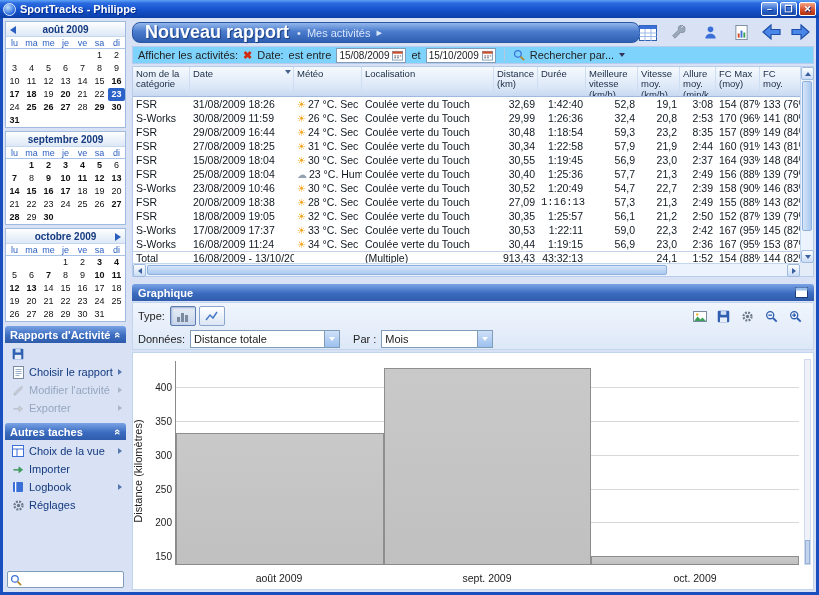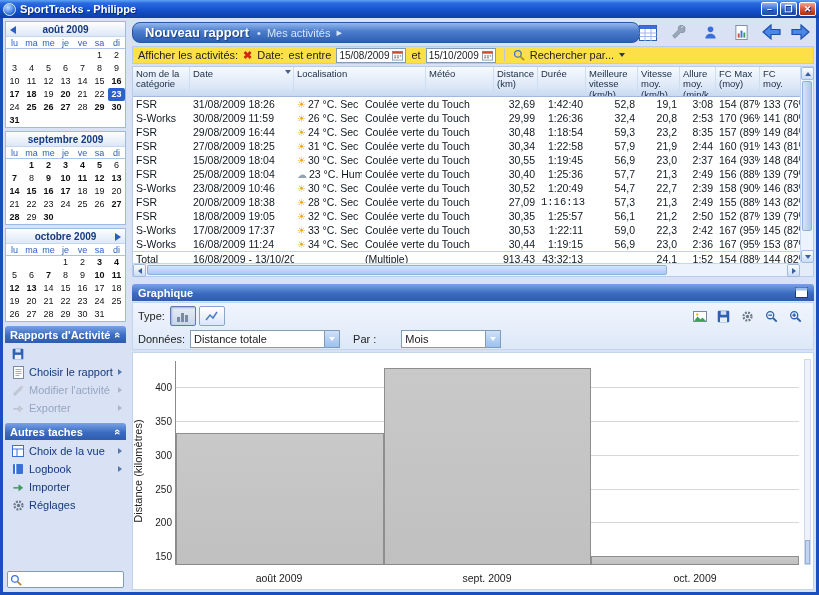--- a/index.html
+++ b/index.html
@@ -52,46 +52,46 @@
   .side-search { position:absolute; bottom:4px; left:4px; width:117px; height:17px; background:#fff;
     border:1px solid #7f9db9; border-radius:2px; display:flex; align-items:center; padding:0 2px; gap:2px; }
   .side-search input { border:none; outline:none; width:90px; font-size:10px; font-family:"Liberation Sans",sans-serif; }
 
   
   .main { position:absolute; left:126px; top:0; right:0; bottom:0; }
 
   .report-header { position:absolute; top:4px; left:3px; width:508px; height:21px; border-radius:8px;
     background:linear-gradient(180deg,#93b7ec,#4a7bcc 45%,#2e5fb2); border:1px solid #2a57a4;
     display:flex; align-items:center; padding:0 12px; color:#fff; }
-  .report-title { font-weight:bold; font-size:13px; text-shadow:1px 1px 1px #1a3f80; }
+  .report-title { font-weight:bold; font-size:18px; text-shadow:1px 1px 1px #1a3f80; }
   .report-sub { font-size:11px; color:#d8e6fb; margin-left:8px; display:flex; gap:6px; align-items:center; }
 
   .top-toolbar { position:absolute; top:5px; right:64px; display:flex; gap:9px; align-items:center; }
   .tool-btn { width:22px; height:19px; display:flex; align-items:center; justify-content:center; cursor:pointer; }
   .nav-arrows { position:absolute; top:4px; right:4px; display:flex; gap:4px; }
   .nav-arrows .tool-btn { width:24px; }
 
-  .filter-bar { position:absolute; top:28px; left:3px; right:2px; height:18px; background:#fde047;
+  .filter-bar { position:absolute; top:28px; left:3px; right:2px; height:18px; background:#7dd3fc;
     border:1px solid #b7cced; display:flex; align-items:center; font-size:11px; gap:5px; padding:0 5px; color:#222; }
   .clear-x { color:#d02a10; font-weight:bold; font-size:11px; cursor:pointer; }
   .date-box { border:1px solid #7f9db9; height:15px; display:flex; align-items:center; padding:0 2px; gap:3px; font-size:10px; background:#fff; }
   .vsep { width:1px; height:12px; background:#b9c7dd; margin:0 3px; }
   .dd-arrow { width:0; height:0; border-left:3px solid transparent; border-right:3px solid transparent; border-top:4px solid #335; }
 
   
   .table { position:absolute; top:48px; left:3px; right:2px; height:211px; background:#fff; border:1px solid #b7cced; }
   .t-header { display:flex; height:30px;
     background:linear-gradient(180deg,#f6fafe,#dbe7f7 70%,#c8d9f0); border-bottom:1px solid #9ebbdf;
     font-size:9.5px; color:#1a2a44; }
   .t-col { position:relative; flex:none; border-right:1px solid #cdddf2; padding:2px 3px; overflow:hidden; line-height:1.08; }
   .t-col .sort { position:absolute; right:2px; top:3px; width:0; height:0;
     border-left:3px solid transparent; border-right:3px solid transparent; border-top:4px solid #44618c; }
   .t-body { overflow:hidden; }
   .t-row { display:flex; height:14px; align-items:center; font-size:10.5px; color:#101820; }
-  .t-row.total { border-top:1px solid #c2d2e8; }
+  .t-row.total { border-top:1px solid #c2d2e8;align-items:flex-end; }
   .t-cell { flex:none; height:14px; line-height:14px; padding:0 3px; overflow:hidden; white-space:nowrap; }
   .t-cell.right { text-align:right; }
   .w-icon { margin-right:2px; font-size:10px; }
   .w-icon.sun { color:#f2a51a; }
   .w-icon.cloud { color:#94a2b2; }
 
   
   .vscroll { position:absolute; right:0; top:0; bottom:13px; width:13px; background:#edf3fc; border-left:1px solid #c5d6ef; }
   .hscroll { position:absolute; left:0; right:13px; bottom:0; height:13px; background:#edf3fc; border-top:1px solid #c5d6ef; }
   .scroll-corner { position:absolute; right:0; bottom:0; width:13px; height:13px; background:#e4ecf8; }
@@ -403,35 +403,35 @@
                 <svg width="12" height="12" viewBox="0 0 12 12">
                   <rect x="0.5" y="0.5" width="11" height="11" fill="#fff" stroke="#3a6fd8"></rect>
                   <path d="M0.5 4h11M5 4v7.5" stroke="#3a6fd8" stroke-width="1"></path>
                 </svg>
               </span>
               <span class="s-lbl">Choix de la vue</span>
               <span class="arrow"></span>
             </div>
             <div class="side-item">
               <span class="s-ico">
+                <svg width="12" height="12" viewBox="0 0 14 14">
+                  <path d="M2 7.5h6V4.5l4.5 3.5L8 11.5V8.5H2z" fill="#3aa05a" stroke="#1f7a3a" stroke-width="0.5"></path>
+                </svg>
+              </span>
+              <span class="s-lbl">Importer</span>
+            </div>
+            <div class="side-item">
+              <span class="s-ico">
                 <svg width="12" height="12" viewBox="0 0 12 12">
                   <rect x="1" y="1" width="10" height="10" rx="1" fill="#3a6fd8"></rect>
                   <rect x="3" y="1" width="1.3" height="10" fill="#fff"></rect>
                 </svg>
               </span>
               <span class="s-lbl">Logbook</span>
               <span class="arrow"></span>
-            </div>
-            <div class="side-item">
-              <span class="s-ico">
-                <svg width="12" height="12" viewBox="0 0 14 14">
-                  <path d="M2 7.5h6V4.5l4.5 3.5L8 11.5V8.5H2z" fill="#3aa05a" stroke="#1f7a3a" stroke-width="0.5"></path>
-                </svg>
-              </span>
-              <span class="s-lbl">Importer</span>
             </div>
             <div class="side-item">
               <span class="s-ico">
                 <svg width="13" height="13" viewBox="0 0 14 14">
                   <circle cx="7" cy="7" r="4.3" fill="none" stroke="#6b7886" stroke-width="2.4" stroke-dasharray="2 1.4"></circle>
                   <circle cx="7" cy="7" r="1.8" fill="#6b7886"></circle>
                 </svg>
               </span>
               <span class="s-lbl">Réglages</span>
             </div>
@@ -534,22 +534,22 @@
             </svg>
           </span>
         <span>Rechercher par...</span>
         <span class="dd-arrow"></span>
       </div>
 
       <div class="table">
         <div class="t-header" id="t-header">
             <div class="t-col" style="width: 57px;"><span>Nom de la catégorie</span></div>
             <div class="t-col" style="width: 104px;"><span>Date</span><span class="sort"></span></div>
+            <div class="t-col" style="width: 68px;"><span>Météo</span></div>
             <div class="t-col" style="width: 132px;"><span>Localisation</span></div>
-            <div class="t-col" style="width: 68px;"><span>Météo</span></div>
             <div class="t-col" style="width: 44px;"><span>Distance (km)</span></div>
             <div class="t-col" style="width: 48px;"><span>Durée</span></div>
             <div class="t-col" style="width: 52px;"><span>Meilleure vitesse (km/h)</span></div>
             <div class="t-col" style="width: 42px;"><span>Vitesse moy. (km/h)</span></div>
             <div class="t-col" style="width: 36px;"><span>Allure moy. (min/k...</span></div>
             <div class="t-col" style="width: 44px;"><span>FC Max (moy)</span></div>
             <div class="t-col" style="width: 42px;"><span>FC moy.</span></div>
           </div>
         <div class="t-body" id="t-body">
             <div class="t-row">
@@ -801,21 +801,21 @@
         </div>
         <div class="gc-row2">
           <span>Données:</span>
           <span class="select" style="width:150px;">
             <span>Distance totale</span>
             <span class="combo">
                 <span class="dd-arrow" style="border-top-color:#fff;"></span>
               </span>
           </span>
           <span style="margin-left:8px;">Par :</span>
-          <span class="select" style="width:100px;margin-left:20px;">
+          <span class="select" style="width:112px;">
             <span>Mois</span>
             <span class="combo">
                 <span class="dd-arrow" style="border-top-color:#fff;"></span>
               </span>
           </span>
         </div>
       </div>
 
       <div class="chart">
         <span class="ylabel">Distance (kilomètres)</span>

